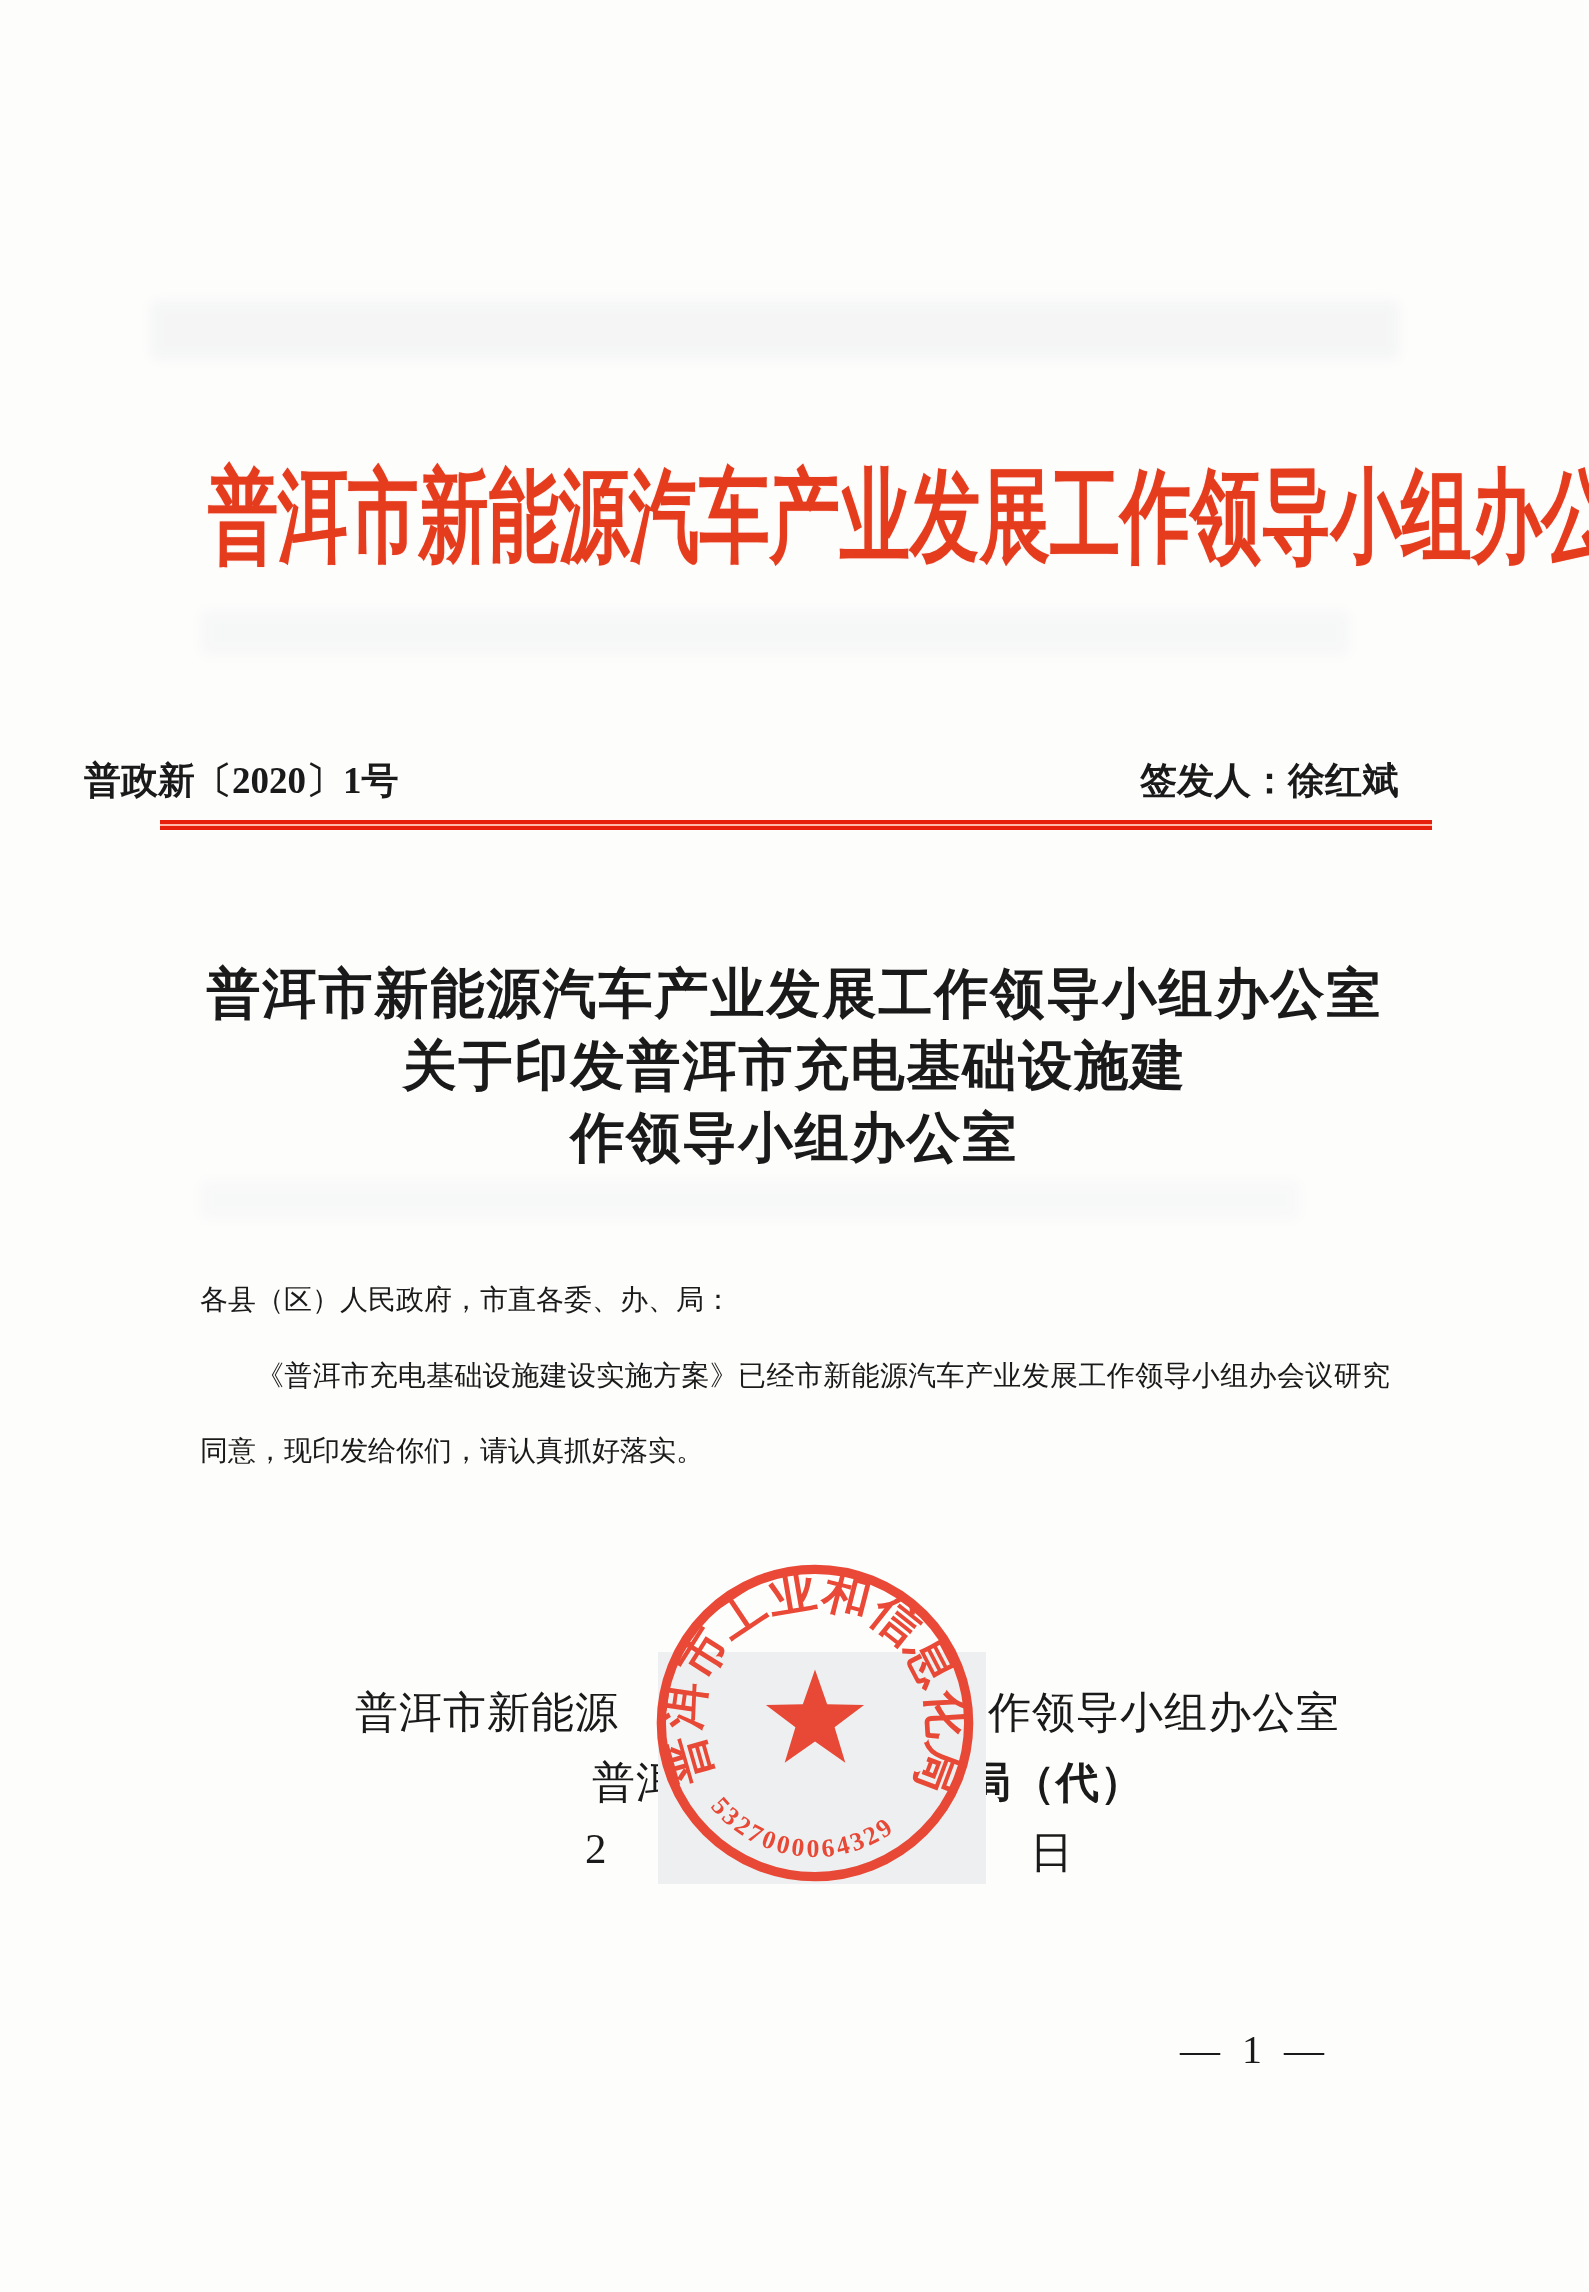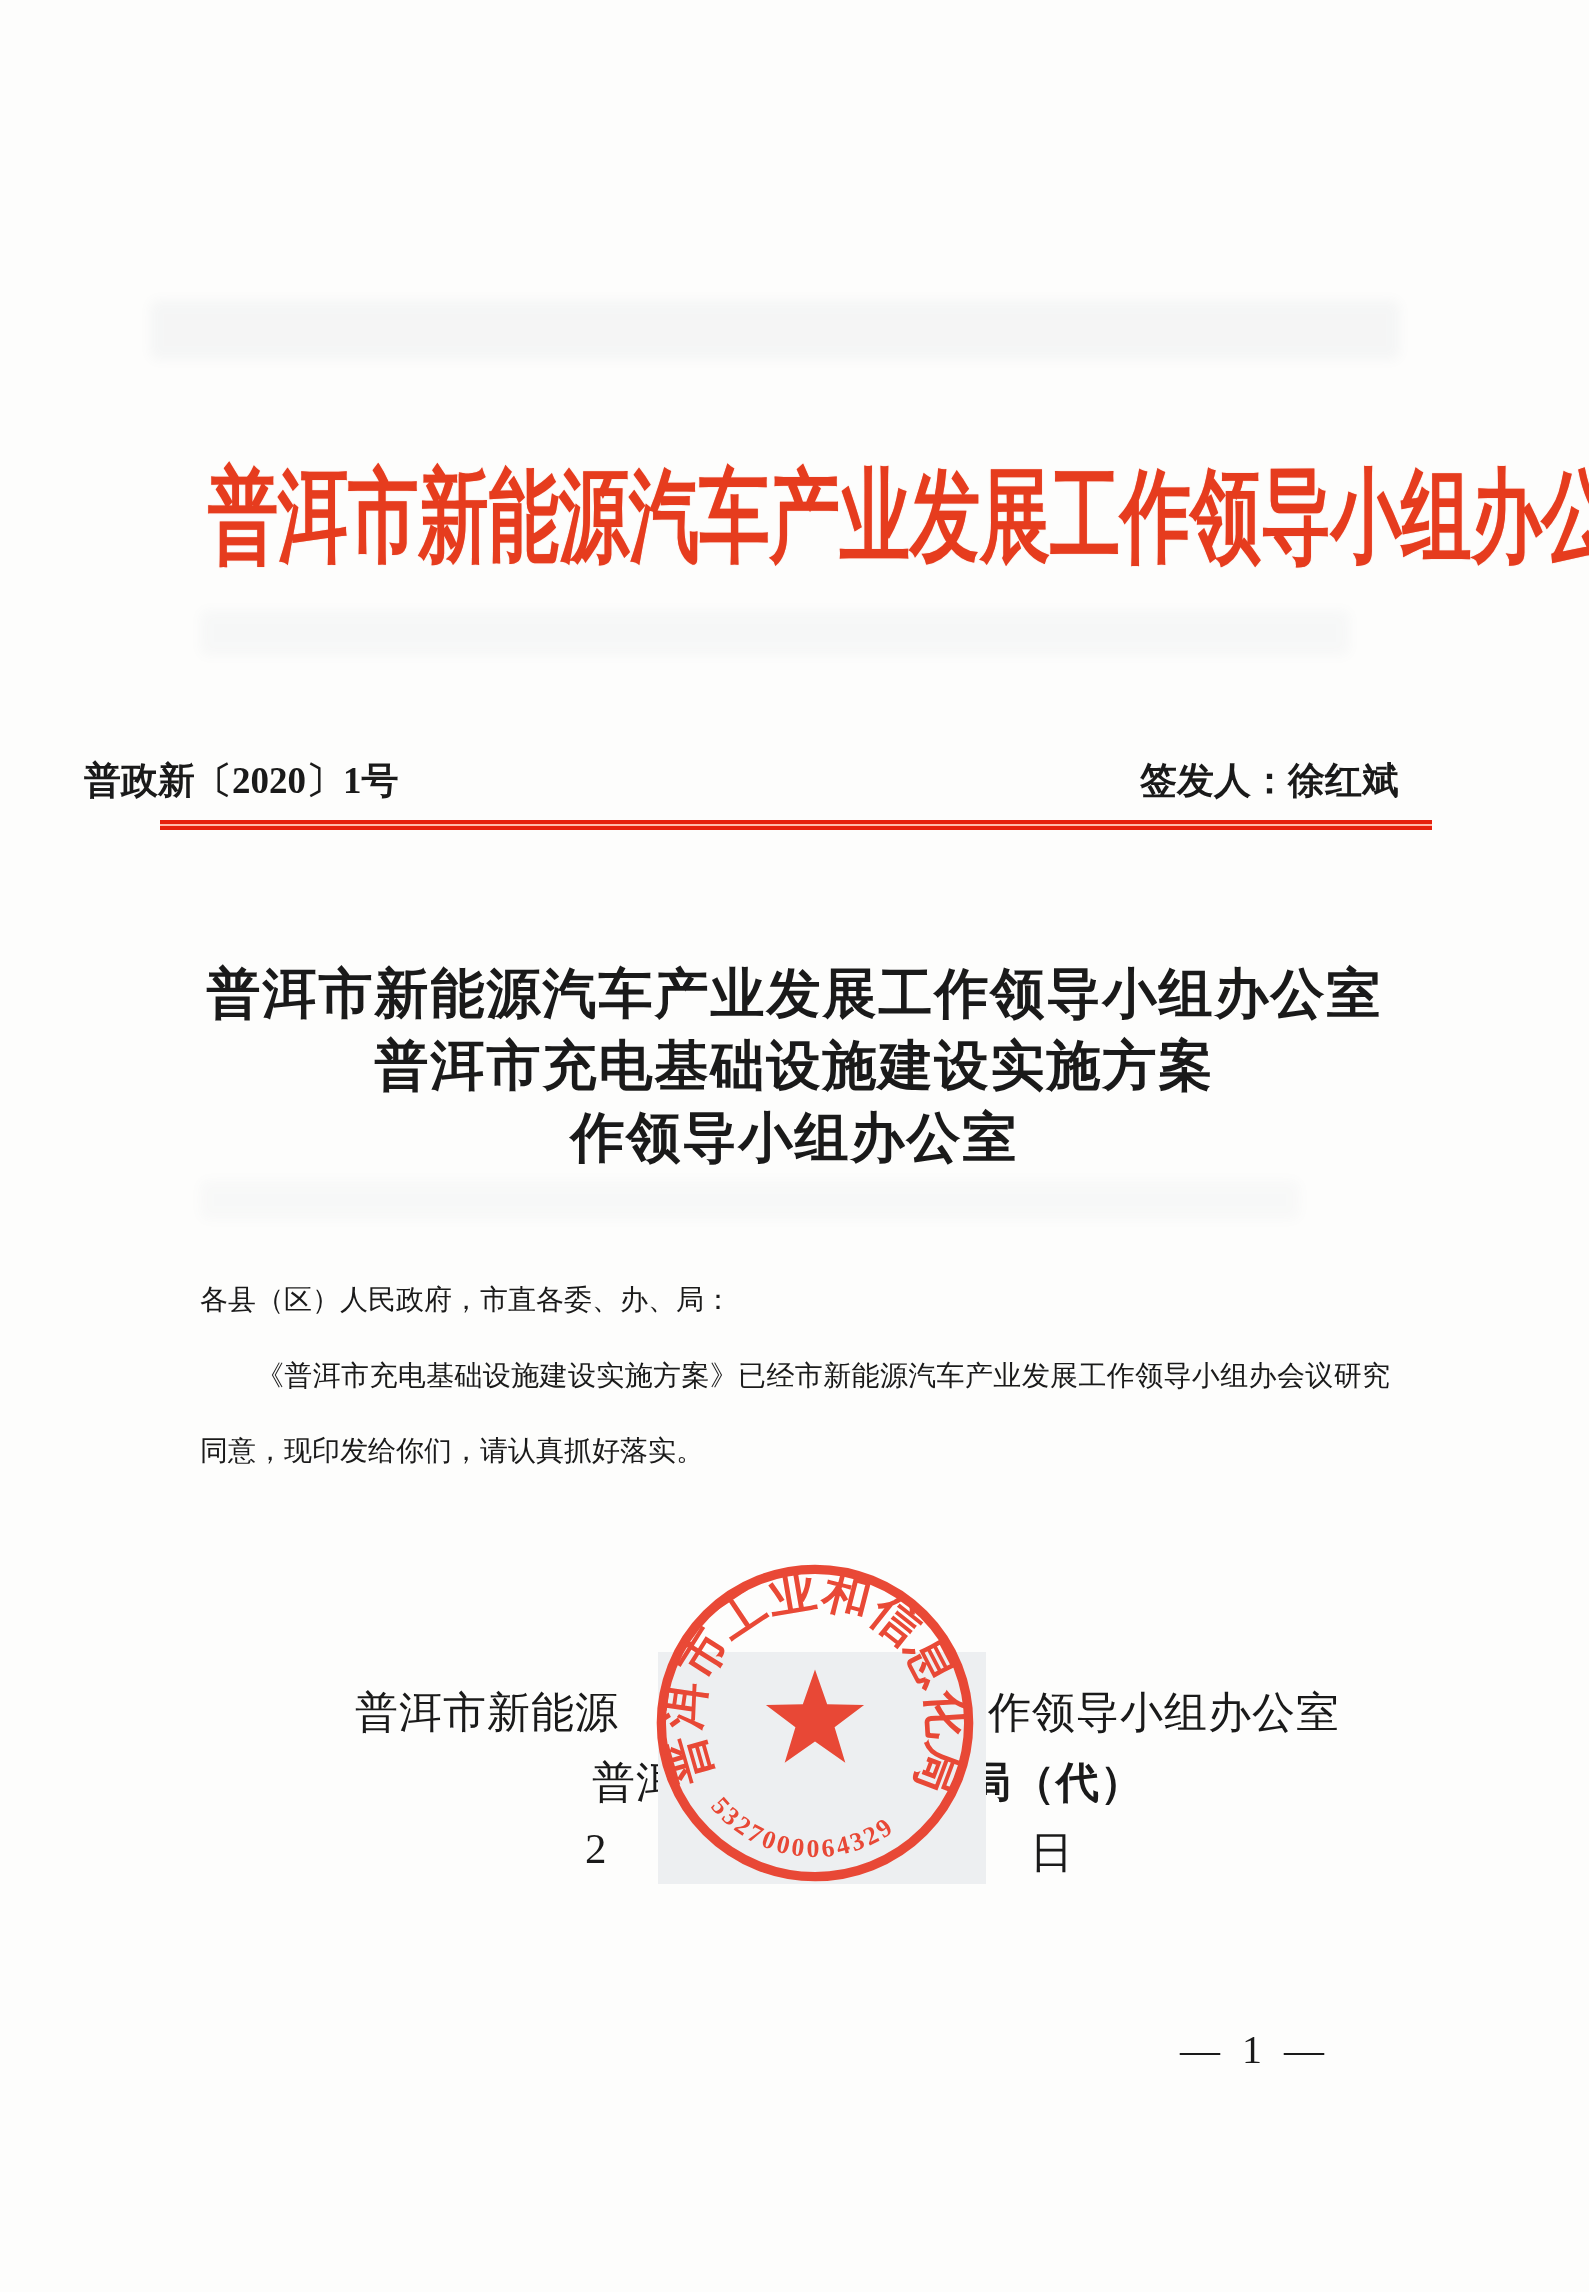--- a/index.html
+++ b/index.html
@@ -127,21 +127,21 @@
 
   <div class="ref-row">
     <span>普政新〔2020〕1号</span>
     <span>签发人：徐红斌</span>
   </div>
 
   <div class="separator"></div>
 
   <div class="doc-title">
     <div>普洱市新能源汽车产业发展工作领导小组办公室</div>
-    <div>普洱市充电基础设施建设实施方案</div>
+    <div>关于印发普洱市充电基础设施建</div>
     <div>作领导小组办公室</div>
   </div>
 
   <div class="body-text">
     <div class="salutation">各县（区）人民政府，市直各委、办、局：</div>
     <div class="paragraph">《普洱市充电基础设施建设实施方案》已经市新能源汽车产业发展工作领导小组办会议研究同意，现印发给你们，请认真抓好落实。</div>
   </div>
 
   <div class="sig-row r1">
     <span class="left">普洱市新能源</span>

